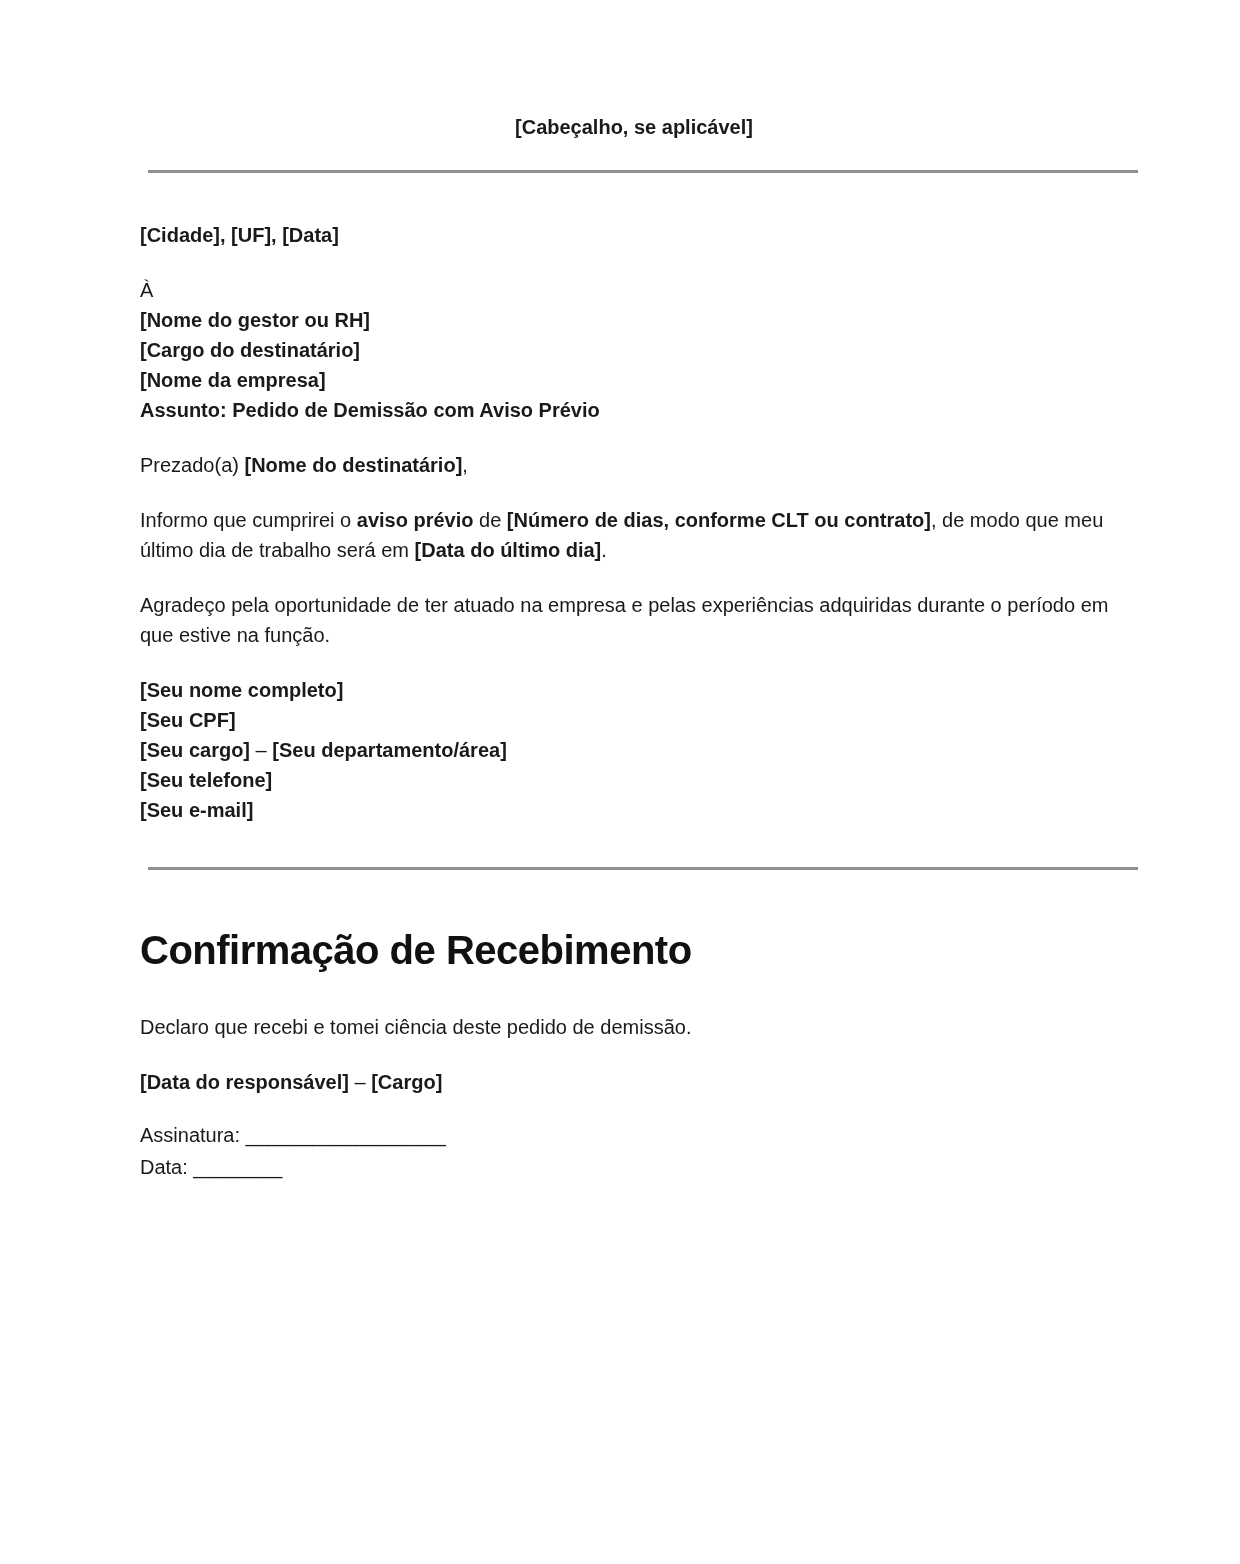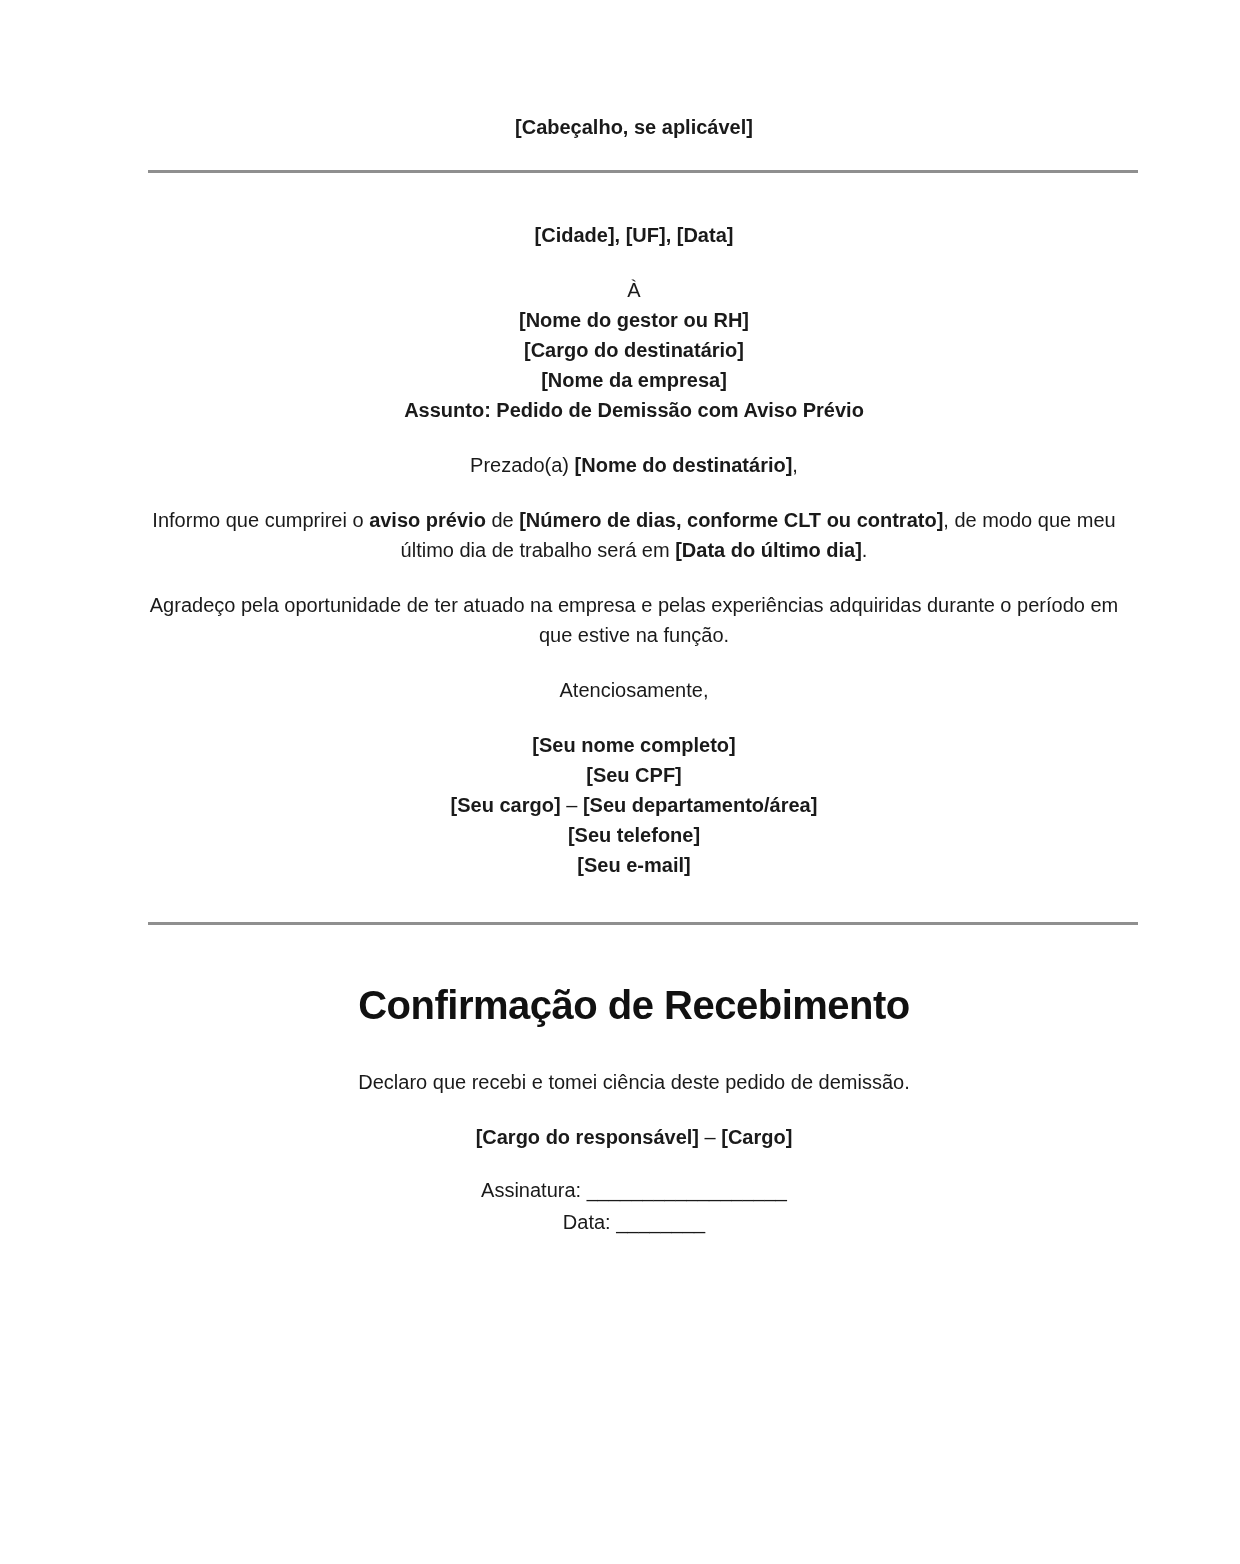--- a/index.html
+++ b/index.html
@@ -16,21 +16,20 @@
   }
   .page {
     box-sizing: border-box;
     width: 1240px;
     min-height: 1564px;
     padding: 112px 112px 0 140px;
     background: #ffffff;
   }
   p, h1, div.block {
     margin: 0;
-    text-align: center;
   }
   .body-text {
     font-size: 20px;
     line-height: 30px;
     font-weight: 400;
     color: #1a1a1a;
   }
   .mb25 { margin-bottom: 25px; }
   .center-header {
     text-align: center;
@@ -82,38 +81,37 @@
   <p class="body-text bold mb25">Assunto: Pedido de Demissão com Aviso Prévio</p>
 
   <p class="body-text mb25"><span>Prezado(a) </span><b>[Nome do destinatário]</b><span>,</span></p>
 
 
   <p class="body-text mb25"><span>Informo que cumprirei o </span><b>aviso prévio</b><span> de </span><b>[Número de dias, conforme CLT ou contrato]</b><span>, de modo que meu último dia de trabalho será em </span><b>[Data do último dia]</b><span>.</span></p>
 
   <p class="body-text mb25">Agradeço pela oportunidade de ter atuado na empresa e pelas experiências adquiridas durante o período em que estive na função.</p>
 
 
-  <p class="body-text mb25">Atenciosamente,</p>
 
   <div class="block body-text">
     <div class="bold">[Seu nome completo]</div>
     <div class="bold">[Seu CPF]</div>
     <div><b>[Seu cargo]</b><span> – </span><b>[Seu departamento/área]</b></div>
     <div class="bold">[Seu telefone]</div>
     <div class="bold">[Seu e-mail]</div>
   </div>
 
   <div class="rule rule-bottom"></div>
 
   <div class="block">
     <h1 class="section-title">Confirmação de Recebimento</h1>
 
     <p class="body-text mb25">Declaro que recebi e tomei ciência deste pedido de demissão.</p>
 
-    <p class="body-text" style="margin-bottom:22px;"><b>[Cargo do responsável]</b><span> – </span><b>[Cargo]</b></p>
+    <p class="body-text" style="margin-bottom:22px;"><b>[Data do responsável]</b><span> – </span><b>[Cargo]</b></p>
 
     <div class="block fill-line">
       <div><span>Assinatura: </span><span>__________________</span></div>
       <div><span>Data: </span><span>________</span></div>
     </div>
   </div>
 
 </div>
 
 </body></html>

